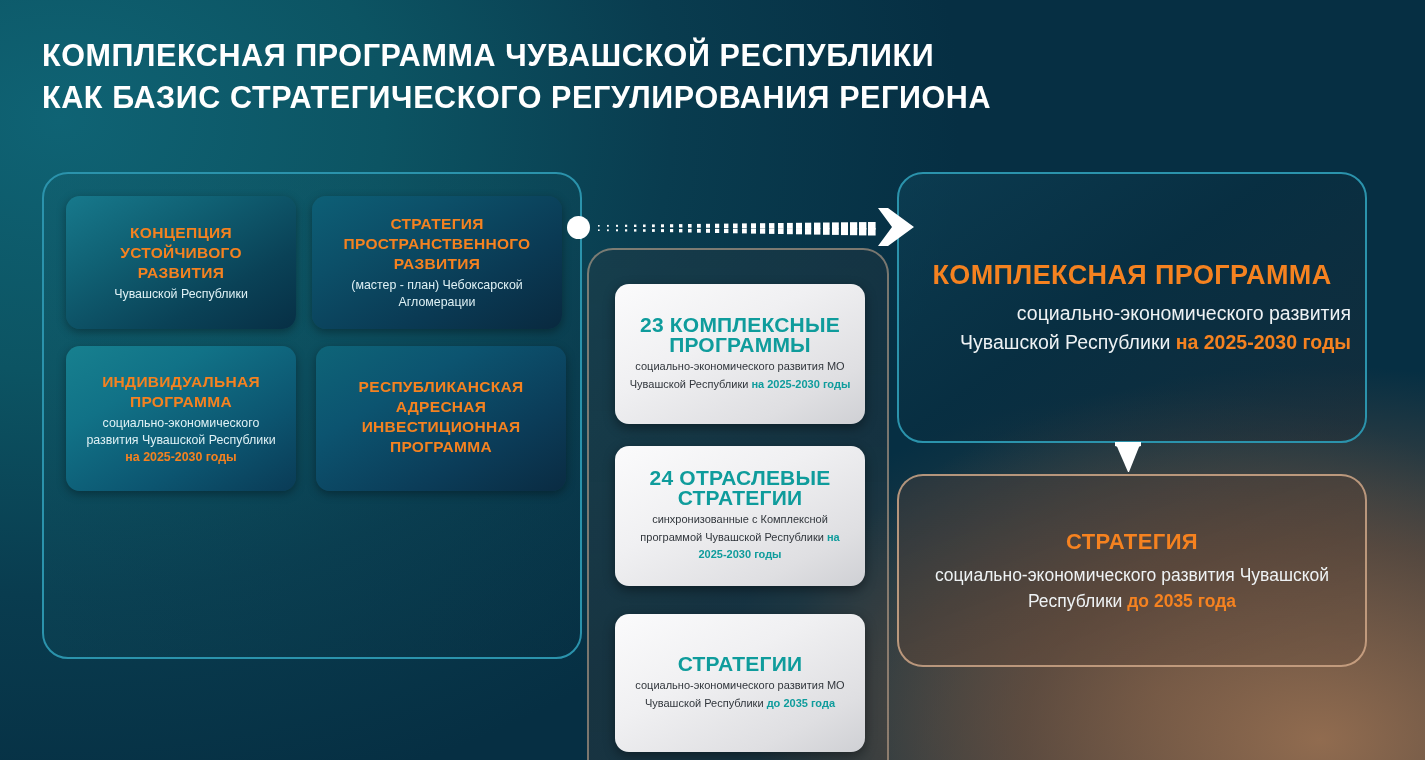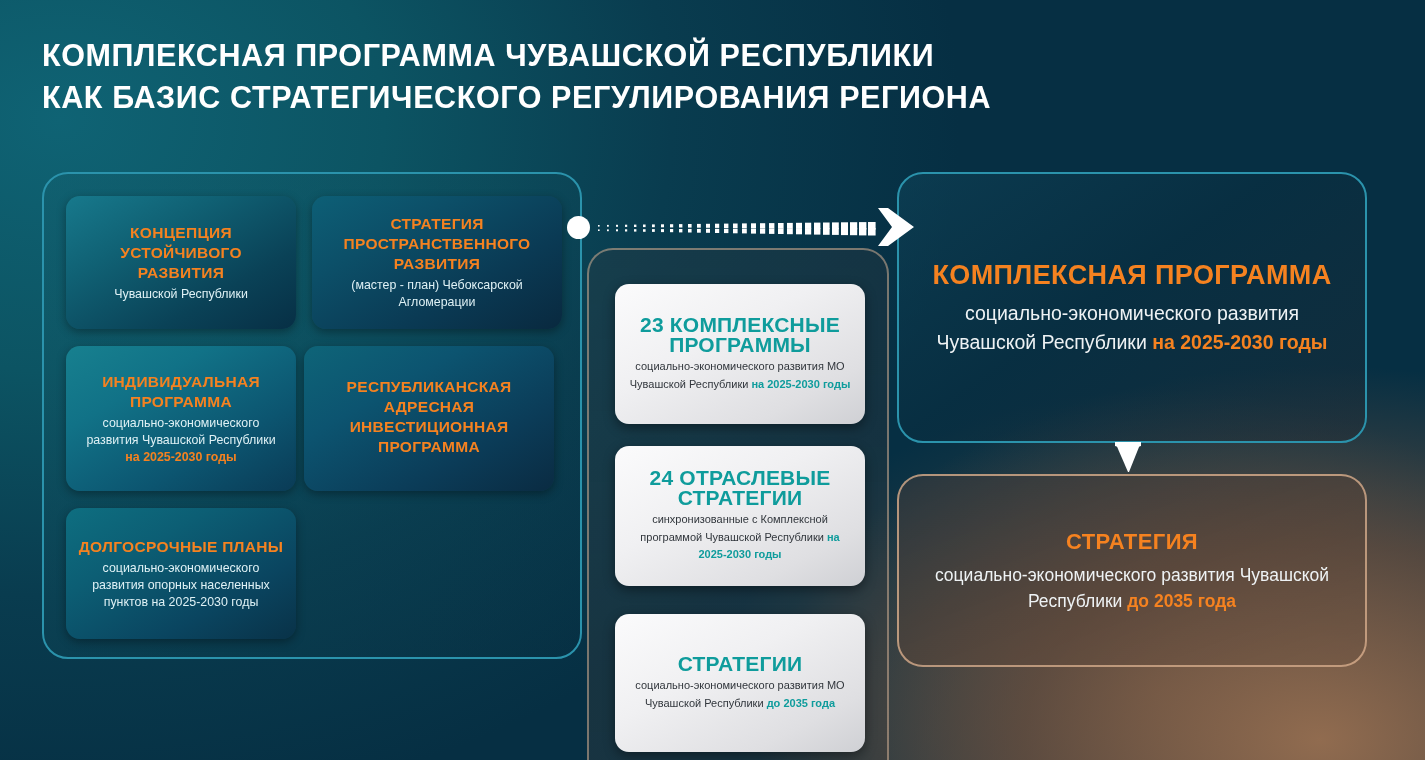--- a/index.html
+++ b/index.html
@@ -46,21 +46,21 @@
     color:#dff1f5; font-size:12.4px; line-height:17px; margin-top:3px;
   }
   .lcard .sb .hl { color:#f58220; font-weight:bold; }
 
   #lcard-1 { left:22px;  top:22px;  width:230px; height:133px;
     background:linear-gradient(150deg,#17798c 0%,#106174 32%,#0a4257 70%,#072f45 100%); }
   #lcard-2 { left:268px; top:22px;  width:250px; height:133px;
     background:linear-gradient(150deg,#0d5f76 0%,#0c4f68 30%,#0a3a54 66%,#09293f 100%); }
   #lcard-3 { left:22px;  top:172px; width:230px; height:145px;
     background:linear-gradient(150deg,#17808f 0%,#117287 30%,#0c5570 68%,#0a3b56 100%); }
-  #lcard-4 { left:260px; top:172px; width:250px; height:145px;
+  #lcard-4 { left:272px; top:172px; width:250px; height:145px;
     background:linear-gradient(150deg,#0e6478 0%,#0c5470 32%,#0b3c58 70%,#0a2b42 100%); }
   #lcard-5 { left:22px;  top:334px; width:230px; height:131px;
     background:linear-gradient(150deg,#0e6e80 0%,#0c5e74 32%,#0a4560 70%,#093248 100%); }
 
   
   #mid-panel {
     position:absolute; left:587px; top:248px; width:302px; height:540px;
     border:2px solid rgba(205,175,150,0.55); border-radius:26px;
     background:linear-gradient(180deg, rgba(55,58,62,0.28), rgba(90,70,58,0.22));
   }
@@ -81,21 +81,21 @@
   #mcard-1 { top:34px;  height:140px; }
   #mcard-2 { top:196px; height:140px; }
   #mcard-3 { top:364px; height:138px; }
 
   
   #right-top {
     position:absolute; left:897px; top:172px; width:470px; height:271px;
     border:2px solid #2b93ac; border-radius:26px;
     background:linear-gradient(145deg, rgba(16,70,92,0.50) 0%, rgba(10,46,64,0.45) 45%, rgba(36,42,50,0.40) 100%);
     display:flex; flex-direction:column; align-items:center; justify-content:center;
-    text-align:center; padding:14px 14px;
+    text-align:right; padding:14px 14px;
   }
   #right-top .hd {
     color:#f58220; font-weight:bold; font-size:27px; line-height:35px;
     letter-spacing:0.4px; text-transform:uppercase;
   }
   #right-top .sb { color:#eef2f4; font-size:19.5px; line-height:29px; margin-top:6px; }
   #right-top .sb .hl { color:#f58220; font-weight:bold; }
 
   #right-bot {
     position:absolute; left:897px; top:474px; width:470px; height:193px;
@@ -156,26 +156,20 @@
       </div>
     </div>
 
     <div class="lcard" id="lcard-4">
       <div class="hd">РЕСПУБЛИКАНСКАЯ АДРЕСНАЯ ИНВЕСТИЦИОННАЯ ПРОГРАММА</div>
       <div class="sb">
         <span></span><span class="hl"></span><span></span>
       </div>
     </div>
 
-    <div class="lcard" id="lcard-5">
-      <div class="hd">ДОЛГОСРОЧНЫЕ ПЛАНЫ</div>
-      <div class="sb">
-        <span>социально-экономического развития опорных населенных пунктов на 2025-2030 годы</span><span class="hl"></span><span></span>
-      </div>
-    </div>
   </div>
 
   <div id="mid-panel">
 
     <div class="mcard" id="mcard-1">
       <div class="hd">23 КОМПЛЕКСНЫЕ ПРОГРАММЫ</div>
       <div class="sb">
         <span>социально-экономического развития МО Чувашской Республики </span><span class="hl">на 2025-2030 годы</span><span></span>
       </div>
     </div>

